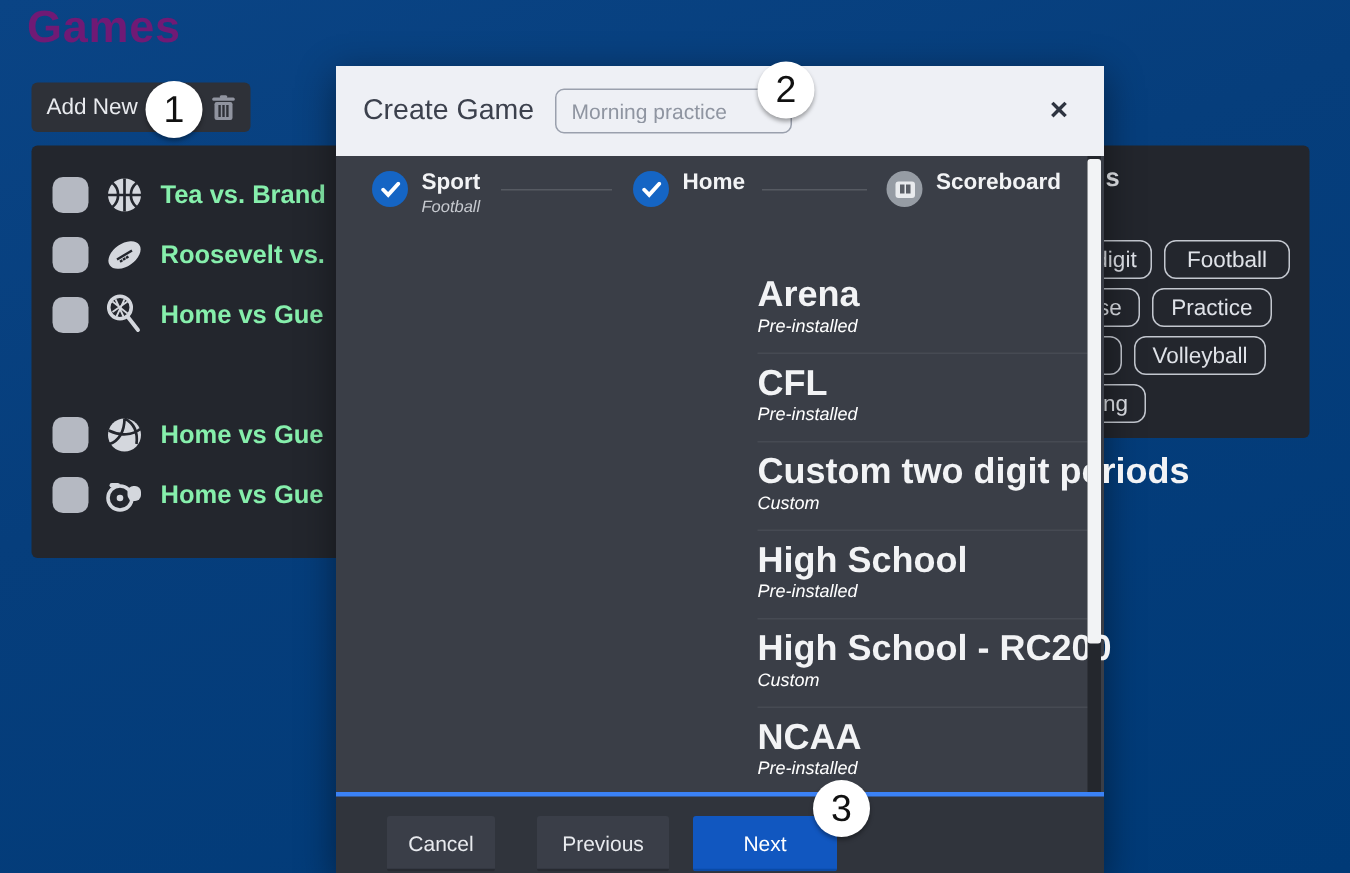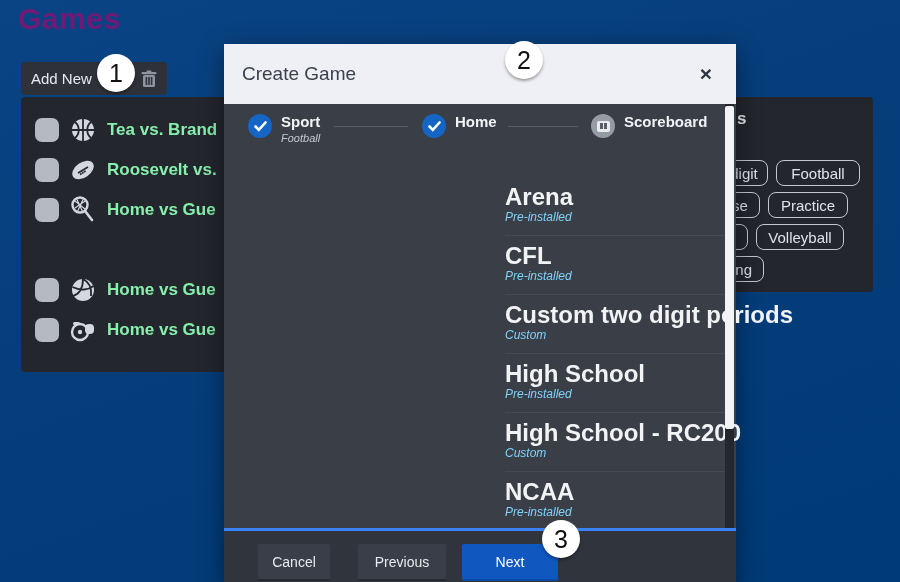--- a/index.html
+++ b/index.html
@@ -6,21 +6,21 @@
   html,body { width:900px; height:582px; overflow:hidden; }
   body {
     font-family:"Liberation Sans", sans-serif;
     background:linear-gradient(160deg,#0a4485 0%,#063e7c 40%,#003a77 100%);
     position:relative;
   }
   .abs { position:absolute; }
 
   
   .page-title { left:18px; top:2px; font-size:30px; font-weight:bold; color:#701a75; letter-spacing:.5px; }
-  .addnew-bar { left:21px; top:62px; width:146px; height:33px; background:#2e3138; border-radius:4px;
+  .addnew-bar { left:21px; top:55px; width:146px; height:33px; background:#2e3138; border-radius:4px;
     display:flex; align-items:center; padding:7px 10px; }
   .addnew-label { color:#e8eaee; font-size:15px; }
   .trash { margin-left:auto; width:16px; height:18px; }
 
   .games-panel { left:21px; top:97px; width:420px; height:275px; background:#23262d; border-radius:4px; }
   .game-row { position:absolute; left:14px; height:40px; display:flex; align-items:center; }
   .gcheck { width:24px; height:24px; border-radius:7px; background:#b5b9c2; flex:0 0 auto; }
   .gicon { width:28px; height:28px; margin-left:10px; flex:0 0 auto; }
   .glabel { margin-left:10px; color:#86efac; font-size:17px; font-weight:bold; white-space:nowrap;text-align:center; }
 
@@ -46,21 +46,21 @@
   .step-circle.pending { background:#969ca4; }
   .mini-board { width:13px; height:11px; background:#e9ebee; border-radius:2px; display:flex; align-items:center; justify-content:center; gap:1px; }
   .mini-board i { display:block; width:3px; height:6px; background:#5a5e66; }
   .step-labels { margin-left:9px; }
   .step-label { color:#f2f3f5; font-size:15px; font-weight:bold; line-height:15px; }
   .step-sublabel { color:#c6c9cf; font-size:11px; font-style:italic; margin-top:3px; }
   .connector { position:absolute; height:1px; background:#565a62; }
 
   .rule-item { position:absolute; left:281px; width:210px; }
   .rule-name { color:#f2f3f5; font-size:24px; font-weight:bold; line-height:20px; white-space:nowrap; }
-  .rule-type { color:#7dd3fc; font-size:12px; font-style:italic; margin-top:3px; }
+  .rule-type { color:#ffffff; font-size:12px; font-style:italic; margin-top:3px; }
   .rule-sep { position:absolute; left:281px; width:222px; height:1px; background:#464a53; }
 
   .scroll-track { position:absolute; left:501px; top:0; width:9px; height:424px; background:#24272d; }
   .scroll-thumb { position:absolute; left:0; top:2px; width:9px; height:323px; background:#f2f3f5; border-radius:2px; }
 
   .modal-footer { position:absolute; left:0; top:484px; width:512px; height:57px; background:#30343c; border-top:3px solid #3b82f6; }
   .btn { position:absolute; top:13px; height:37px; border:none; font-family:"Liberation Sans",sans-serif;
     font-size:14px; color:#e8eaee; background:#3a3e48; border-bottom:2px solid #272a31; border-radius:2px; cursor:pointer; }
   .btn-cancel { left:34px; width:72px; }
   .btn-previous { left:134px; width:88px; }
@@ -155,20 +155,21 @@
   <div class="chip" style="left:62px; top:95px; width:80px;">Practice</div>
   <div class="chip" style="left:14px; top:127px; width:28px;"></div>
   <div class="chip" style="left:50px; top:127px; width:88px;">Volleyball</div>
   <div class="chip" style="left:14px; top:159px; width:44px;">ing</div>
 </div>
 
 <div class="abs modal">
 
   <div class="modal-header">
     <span class="modal-title">Create Game</span>
+    <input class="name-input" type="text" value="Morning practice" style="">
     <span class="close-x">×</span>
   </div>
 
   <div class="modal-body">
 
     <div class="step" style="left:24px; top:10px;">
       <span class="step-circle">
         <svg width="13" height="11" viewBox="0 0 13 11">
             <path d="M1.5 5.5l3.3 3.4L11.5 1.5" stroke="#fff" stroke-width="2.6" fill="none" stroke-linecap="round"></path>
           </svg>

